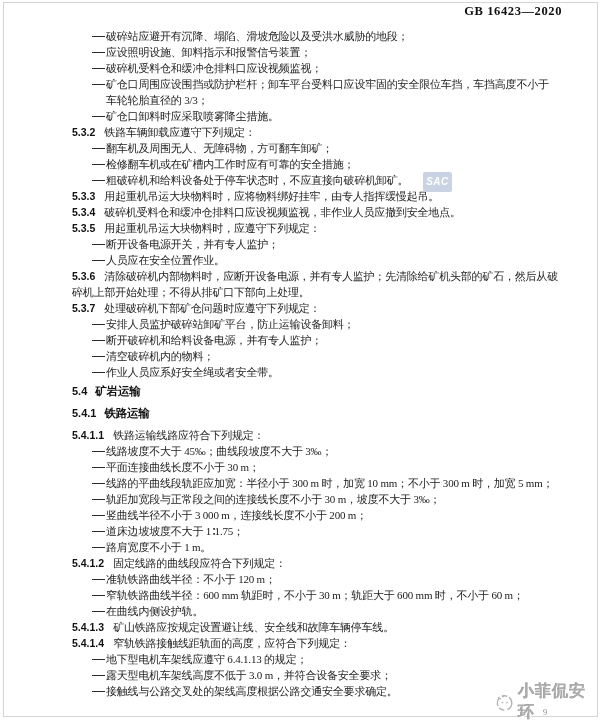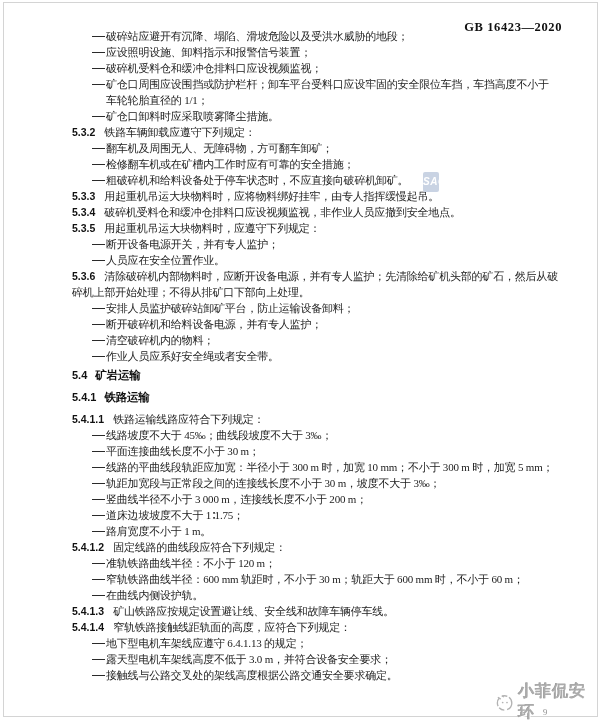--- a/index.html
+++ b/index.html
@@ -8,21 +8,21 @@
     font-family:"Liberation Serif","DejaVu Serif",serif;
     color:#1f1f1f; overflow:hidden;
   }
   .frame {
     position:absolute; left:3px; top:2px; right:2px; bottom:10px;
     border:1px solid #d4d4d4; pointer-events:none;
   }
   .std-code {
     position:absolute; top:4px; right:38px;
     font-family:"Liberation Serif","DejaVu Serif",serif;
-    font-weight:bold; font-size:12.5px; letter-spacing:0.6px; color:#111;margin-top:16px;
+    font-weight:bold; font-size:12.5px; letter-spacing:0.6px; color:#111;
   }
   .content { position:absolute; left:72px; top:28px; width:482px; }
   .line {
     font-size:11px; line-height:16px; letter-spacing:-0.2px;
     white-space:nowrap; color:#222;
   }
   .num {
     font-family:"Liberation Sans","DejaVu Sans",sans-serif;
     font-weight:bold; font-size:10.5px; letter-spacing:0; margin-right:9px; color:#111;
   }
@@ -32,21 +32,21 @@
     vertical-align:3.5px; margin-right:1px;
   }
   .contIndent { padding-left:34px; }
   .contLeft { padding-left:0; }
   .heading {
     font-family:"Liberation Sans","DejaVu Sans",sans-serif;
     font-weight:bold; font-size:11.5px; margin-top:3px; margin-bottom:6px; color:#111;
   }
   .heading .num { font-size:11px; margin-right:8px; }
   .sac-badge {
-    position:absolute; left:423px; top:172px; width:16px; height:20px;
+    position:absolute; left:423px; top:172px; width:29px; height:20px;
     background:#c9d3e3; border-radius:2px; text-align:center;
     font-family:"Liberation Sans","DejaVu Sans",sans-serif;
     font-style:italic; font-weight:bold; font-size:10px; line-height:20px;
     color:#ffffff; letter-spacing:0.5px;
   }
   .brand {
     position:absolute; top:690px; left:494px; height:24px;
     display:flex; align-items:center; gap:4px;
   }
   .brand-text {
@@ -66,33 +66,34 @@
 <div class="page">
   <div class="frame"></div>
 
   <div class="std-code">GB 16423—2020</div>
 
   <div class="content" id="content-area">
       <div class="line dash"><span class="marker"></span><span>破碎站应避开有沉降、塌陷、滑坡危险以及受洪水威胁的地段；</span></div>
       <div class="line dash"><span class="marker"></span><span>应设照明设施、卸料指示和报警信号装置；</span></div>
       <div class="line dash"><span class="marker"></span><span>破碎机受料仓和缓冲仓排料口应设视频监视；</span></div>
       <div class="line dash"><span class="marker"></span><span>矿仓口周围应设围挡或防护栏杆；卸车平台受料口应设牢固的安全限位车挡，车挡高度不小于</span></div>
-      <div class="line contIndent"><span>车轮轮胎直径的 1/1；</span></div>
+      <div class="line contIndent"><span>车轮轮胎直径的 3/3；</span></div>
       <div class="line dash"><span class="marker"></span><span>矿仓口卸料时应采取喷雾降尘措施。</span></div>
       <div class="line clause"><span class="num">5.3.2</span><span>铁路车辆卸载应遵守下列规定：</span></div>
       <div class="line dash"><span class="marker"></span><span>翻车机及周围无人、无障碍物，方可翻车卸矿；</span></div>
       <div class="line dash"><span class="marker"></span><span>检修翻车机或在矿槽内工作时应有可靠的安全措施；</span></div>
       <div class="line dash"><span class="marker"></span><span>粗破碎机和给料设备处于停车状态时，不应直接向破碎机卸矿。</span></div>
       <div class="line clause"><span class="num">5.3.3</span><span>用起重机吊运大块物料时，应将物料绑好挂牢，由专人指挥缓慢起吊。</span></div>
       <div class="line clause"><span class="num">5.3.4</span><span>破碎机受料仓和缓冲仓排料口应设视频监视，非作业人员应撤到安全地点。</span></div>
       <div class="line clause"><span class="num">5.3.5</span><span>用起重机吊运大块物料时，应遵守下列规定：</span></div>
       <div class="line dash"><span class="marker"></span><span>断开设备电源开关，并有专人监护；</span></div>
       <div class="line dash"><span class="marker"></span><span>人员应在安全位置作业。</span></div>
       <div class="line clause"><span class="num">5.3.6</span><span>清除破碎机内部物料时，应断开设备电源，并有专人监护；先清除给矿机头部的矿石，然后从破</span></div>
       <div class="line contLeft"><span>碎机上部开始处理；不得从排矿口下部向上处理。</span></div>
+      <div class="line clause"><span class="num">5.3.7</span><span>处理破碎机下部矿仓问题时应遵守下列规定：</span></div>
       <div class="line dash"><span class="marker"></span><span>安排人员监护破碎站卸矿平台，防止运输设备卸料；</span></div>
       <div class="line dash"><span class="marker"></span><span>断开破碎机和给料设备电源，并有专人监护；</span></div>
       <div class="line dash"><span class="marker"></span><span>清空破碎机内的物料；</span></div>
       <div class="line dash"><span class="marker"></span><span>作业人员应系好安全绳或者安全带。</span></div>
       <div class="line heading"><span class="num">5.4</span><span>矿岩运输</span></div>
       <div class="line heading"><span class="num">5.4.1</span><span>铁路运输</span></div>
       <div class="line clause"><span class="num">5.4.1.1</span><span>铁路运输线路应符合下列规定：</span></div>
       <div class="line dash"><span class="marker"></span><span>线路坡度不大于 45‰；曲线段坡度不大于 3‰；</span></div>
       <div class="line dash"><span class="marker"></span><span>平面连接曲线长度不小于 30 m；</span></div>
       <div class="line dash"><span class="marker"></span><span>线路的平曲线段轨距应加宽：半径小于 300 m 时，加宽 10 mm；不小于 300 m 时，加宽 5 mm；</span></div>

